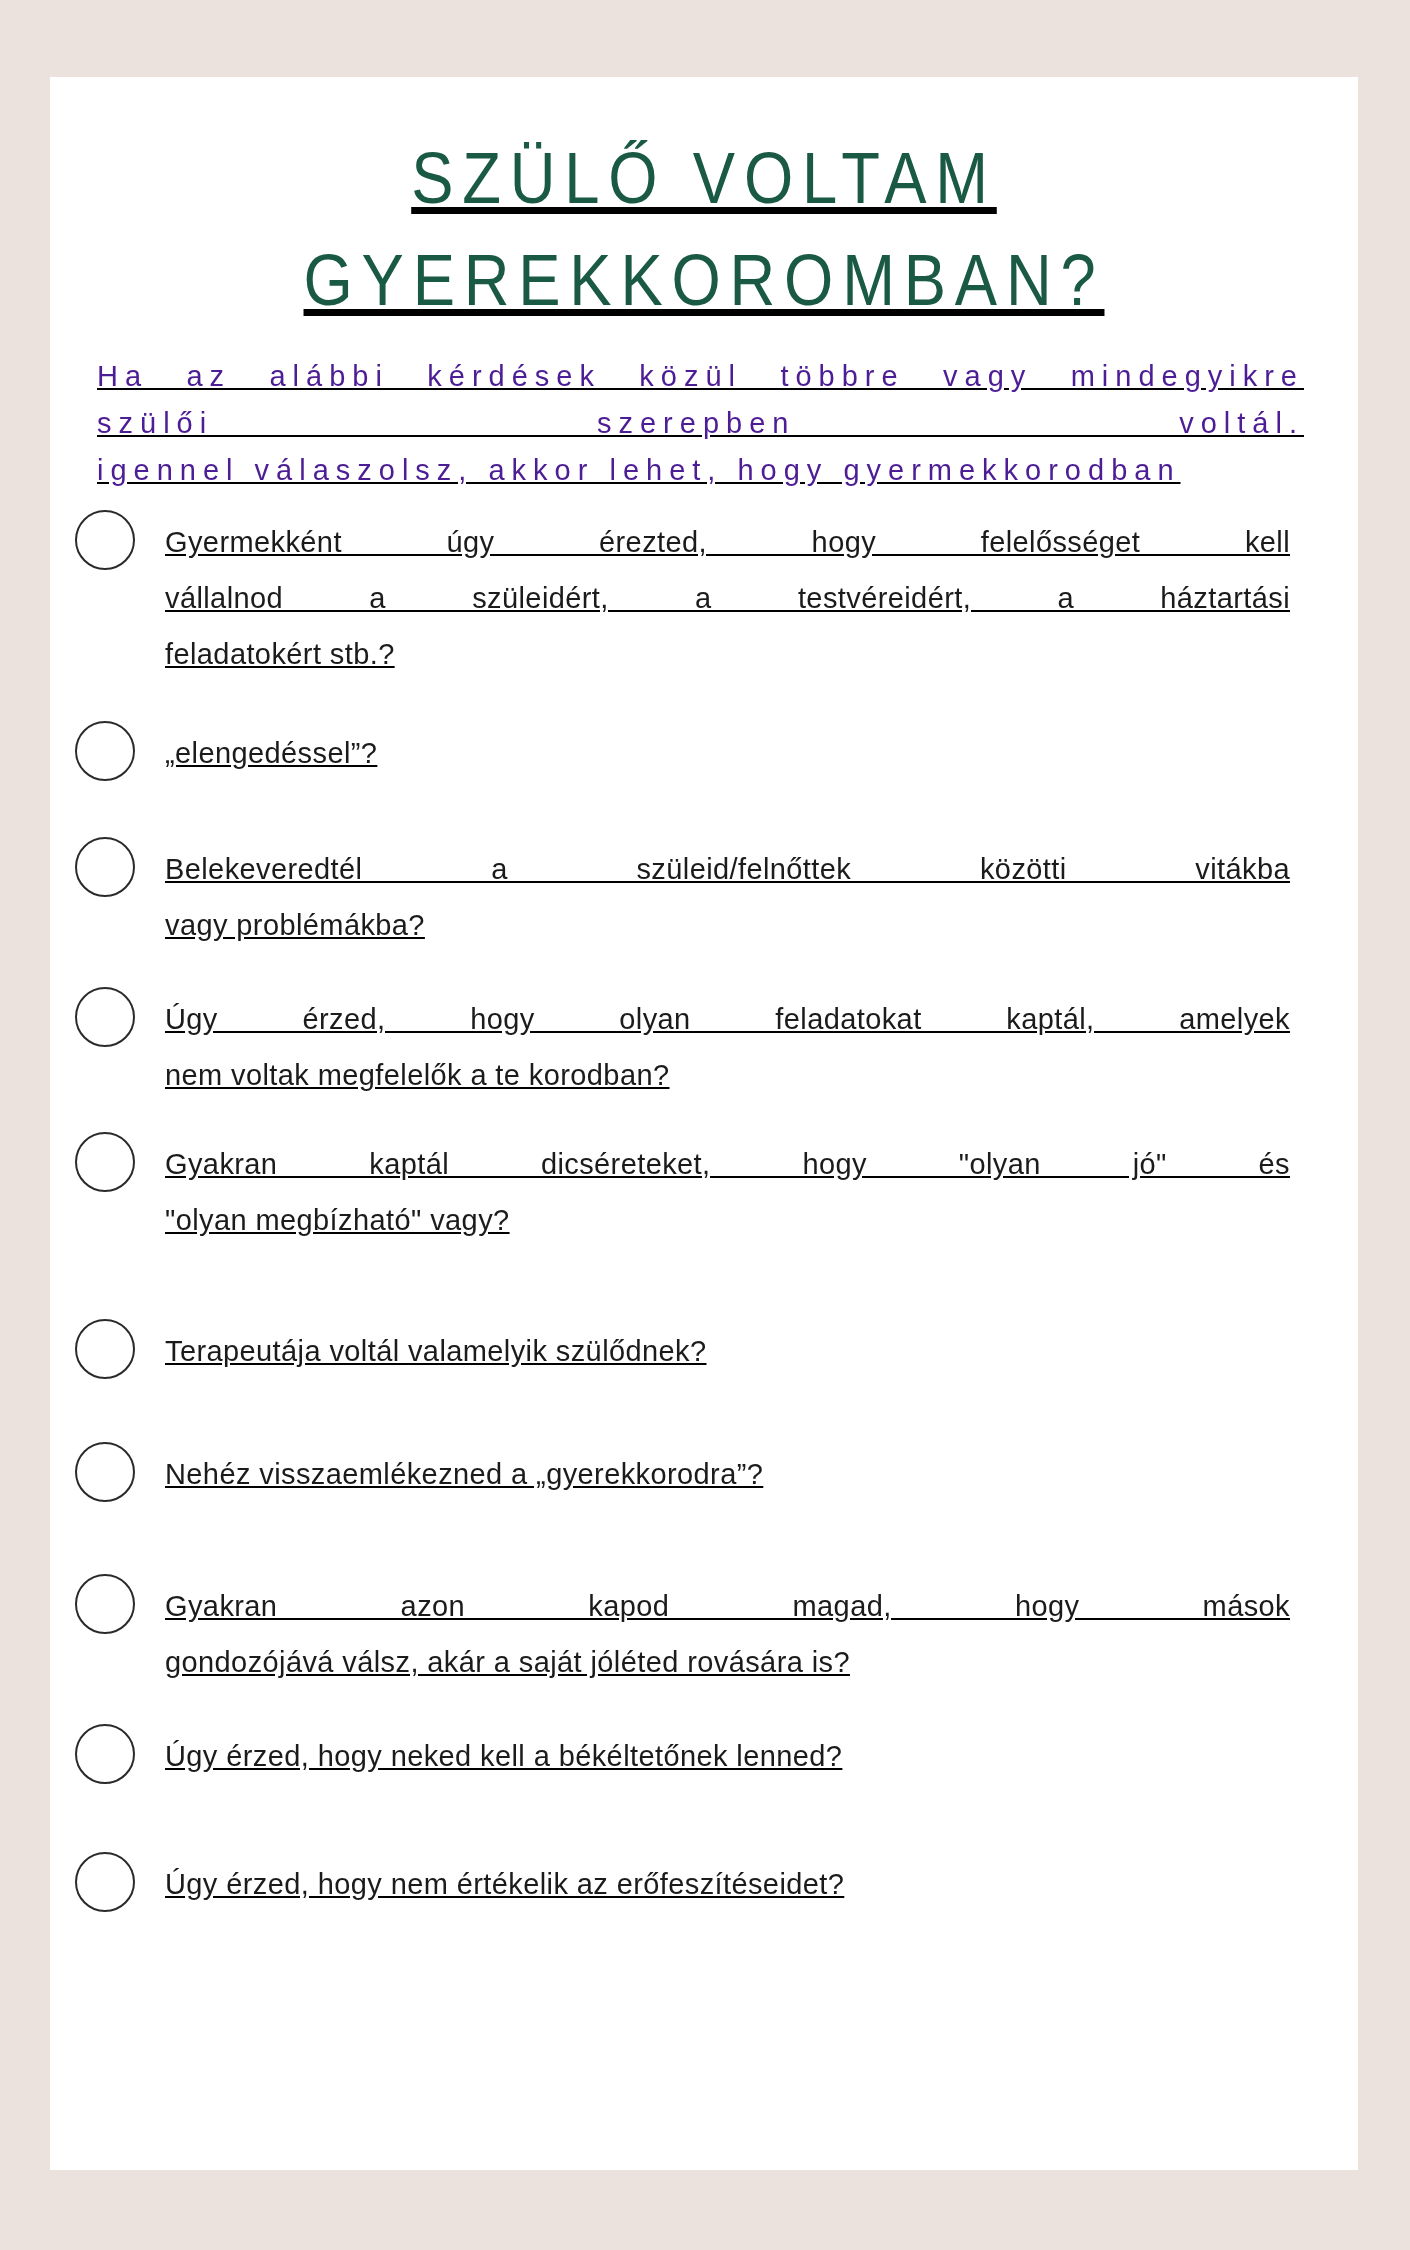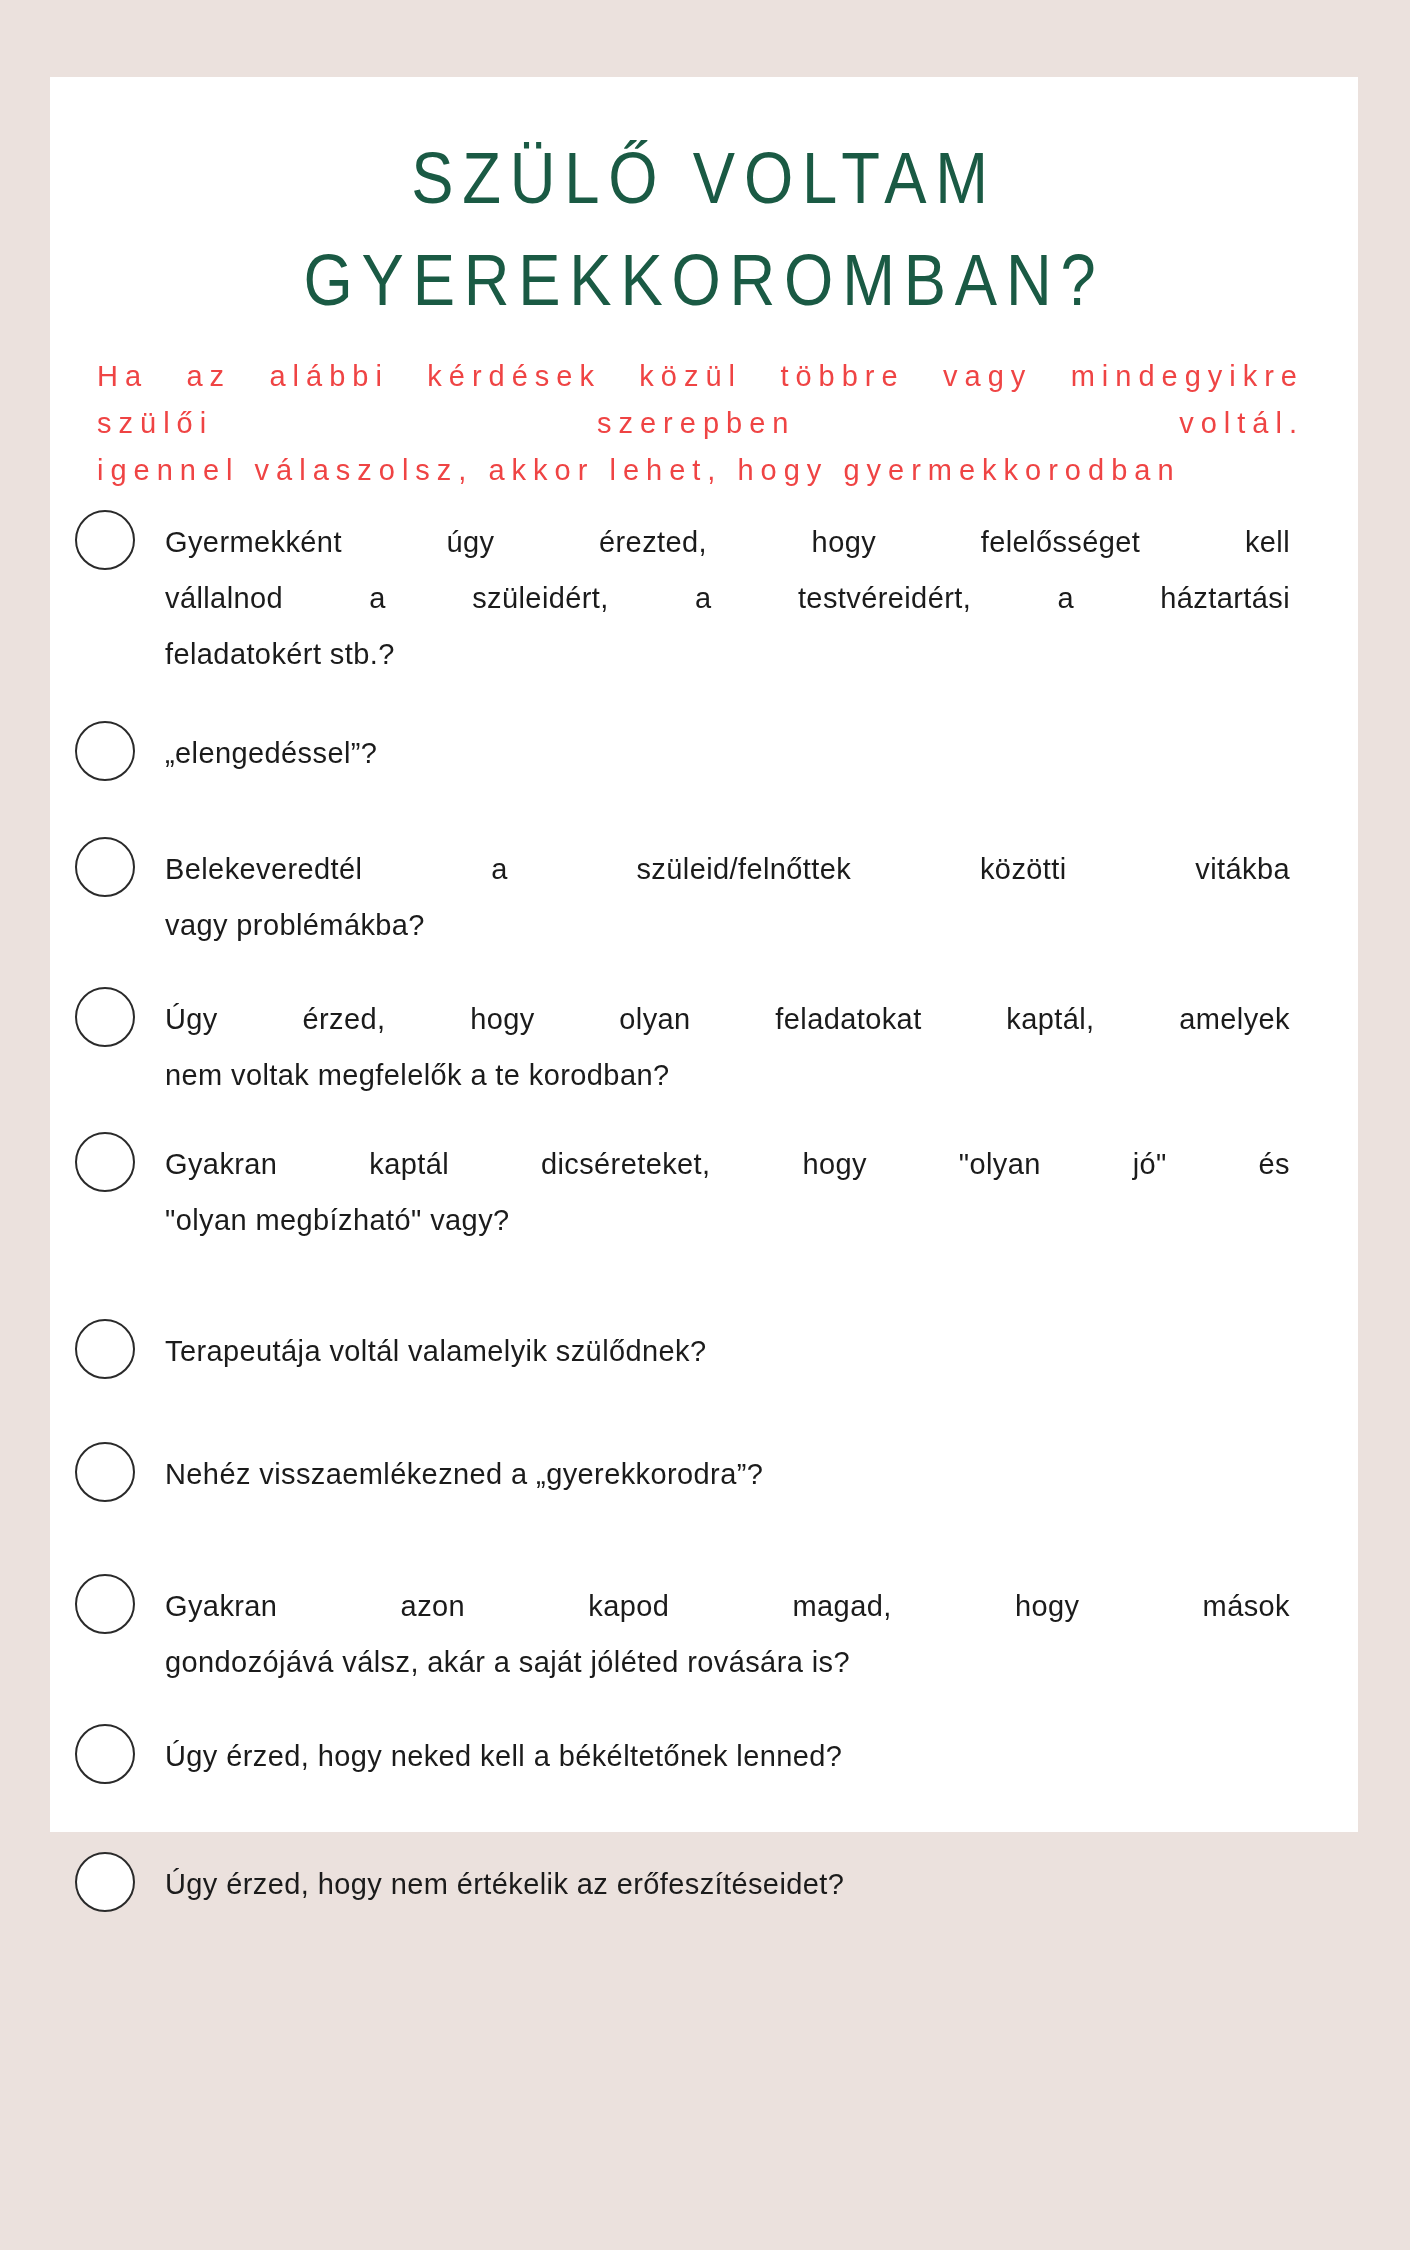--- a/index.html
+++ b/index.html
@@ -8,39 +8,40 @@
     background: #EBE1DD;
     font-family: "Liberation Sans", sans-serif;
     position: relative;
     overflow: hidden;
   }
   .card {
     position: absolute;
     left: 50px;
     top: 77px;
     width: 1308px;
-    height: 1755px;
+    height: 2093px;
     background: #ffffff;
+    text-decoration: underline;
   }
   
   .title {
     margin-top: 50px;
     text-align: center;
     color: #1A5A44;
     font-size: 72px;
     line-height: 102px;
     letter-spacing: 10px;
     font-weight: 400;
     transform: scaleX(0.88);
     transform-origin: 50% 0;
   }
   
   .intro {
     margin: 22px 54px 16px 47px;
-    color: #ef4444;
+    color: #4c1d95;
     font-size: 29px;
     line-height: 47px;
     letter-spacing: 7px;
     font-weight: 400;
   }
   .intro .line { text-align: justify; text-align-last: justify; }
   .intro .line:last-child { text-align-last: left; }
   
   .items { margin-top: 20px; }
   .item {

